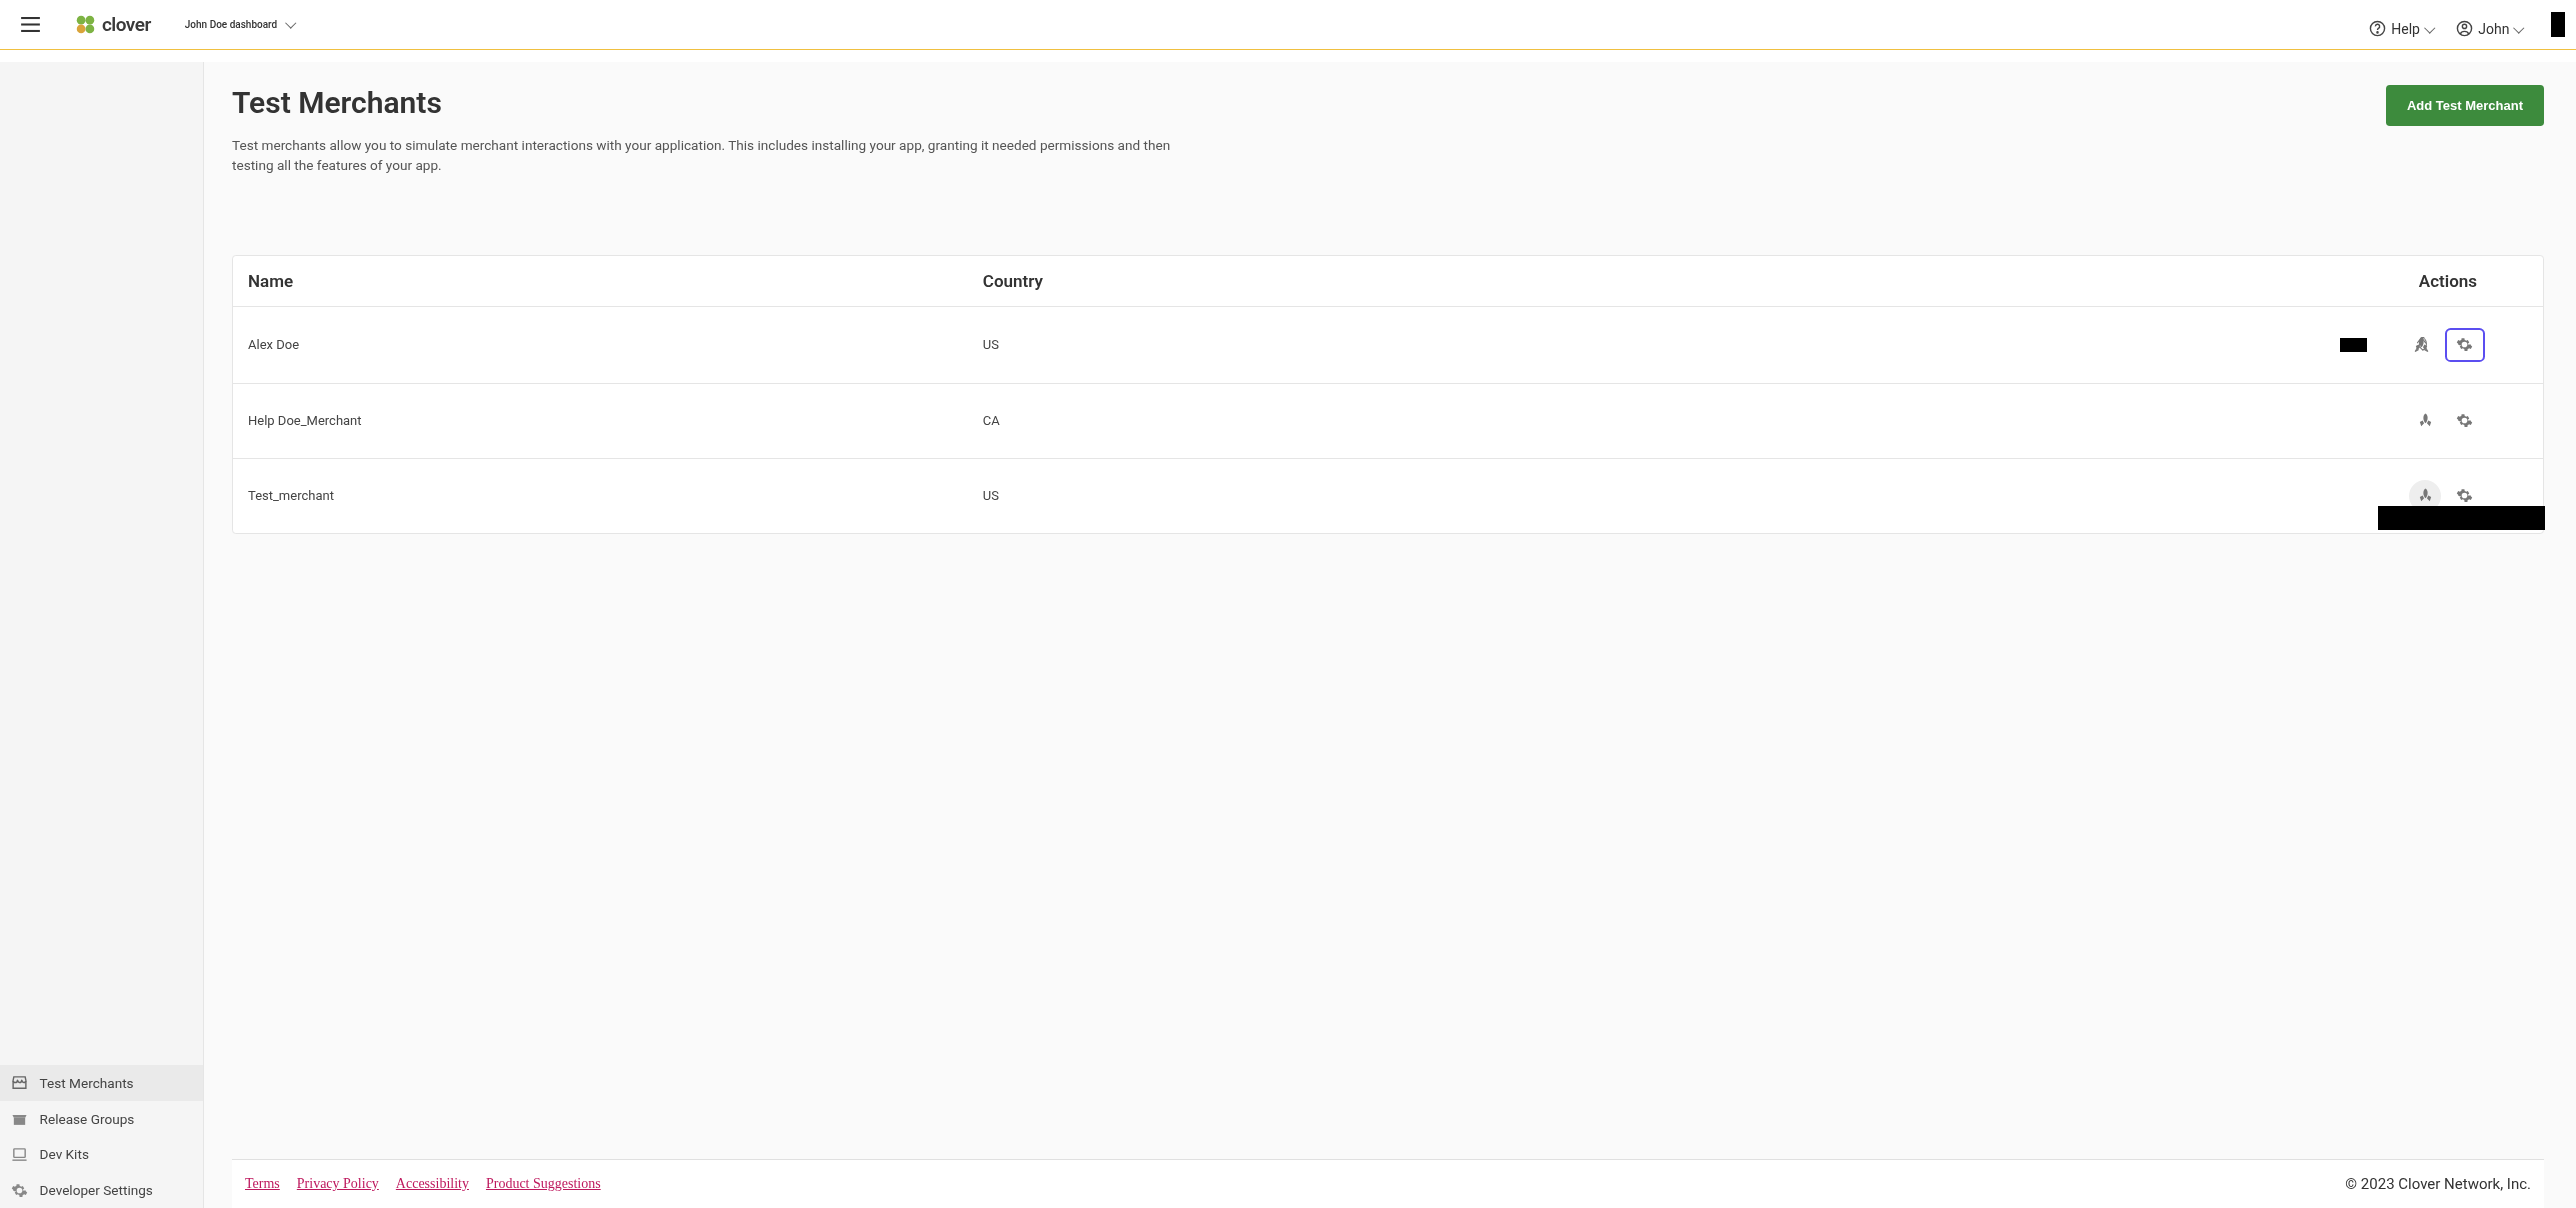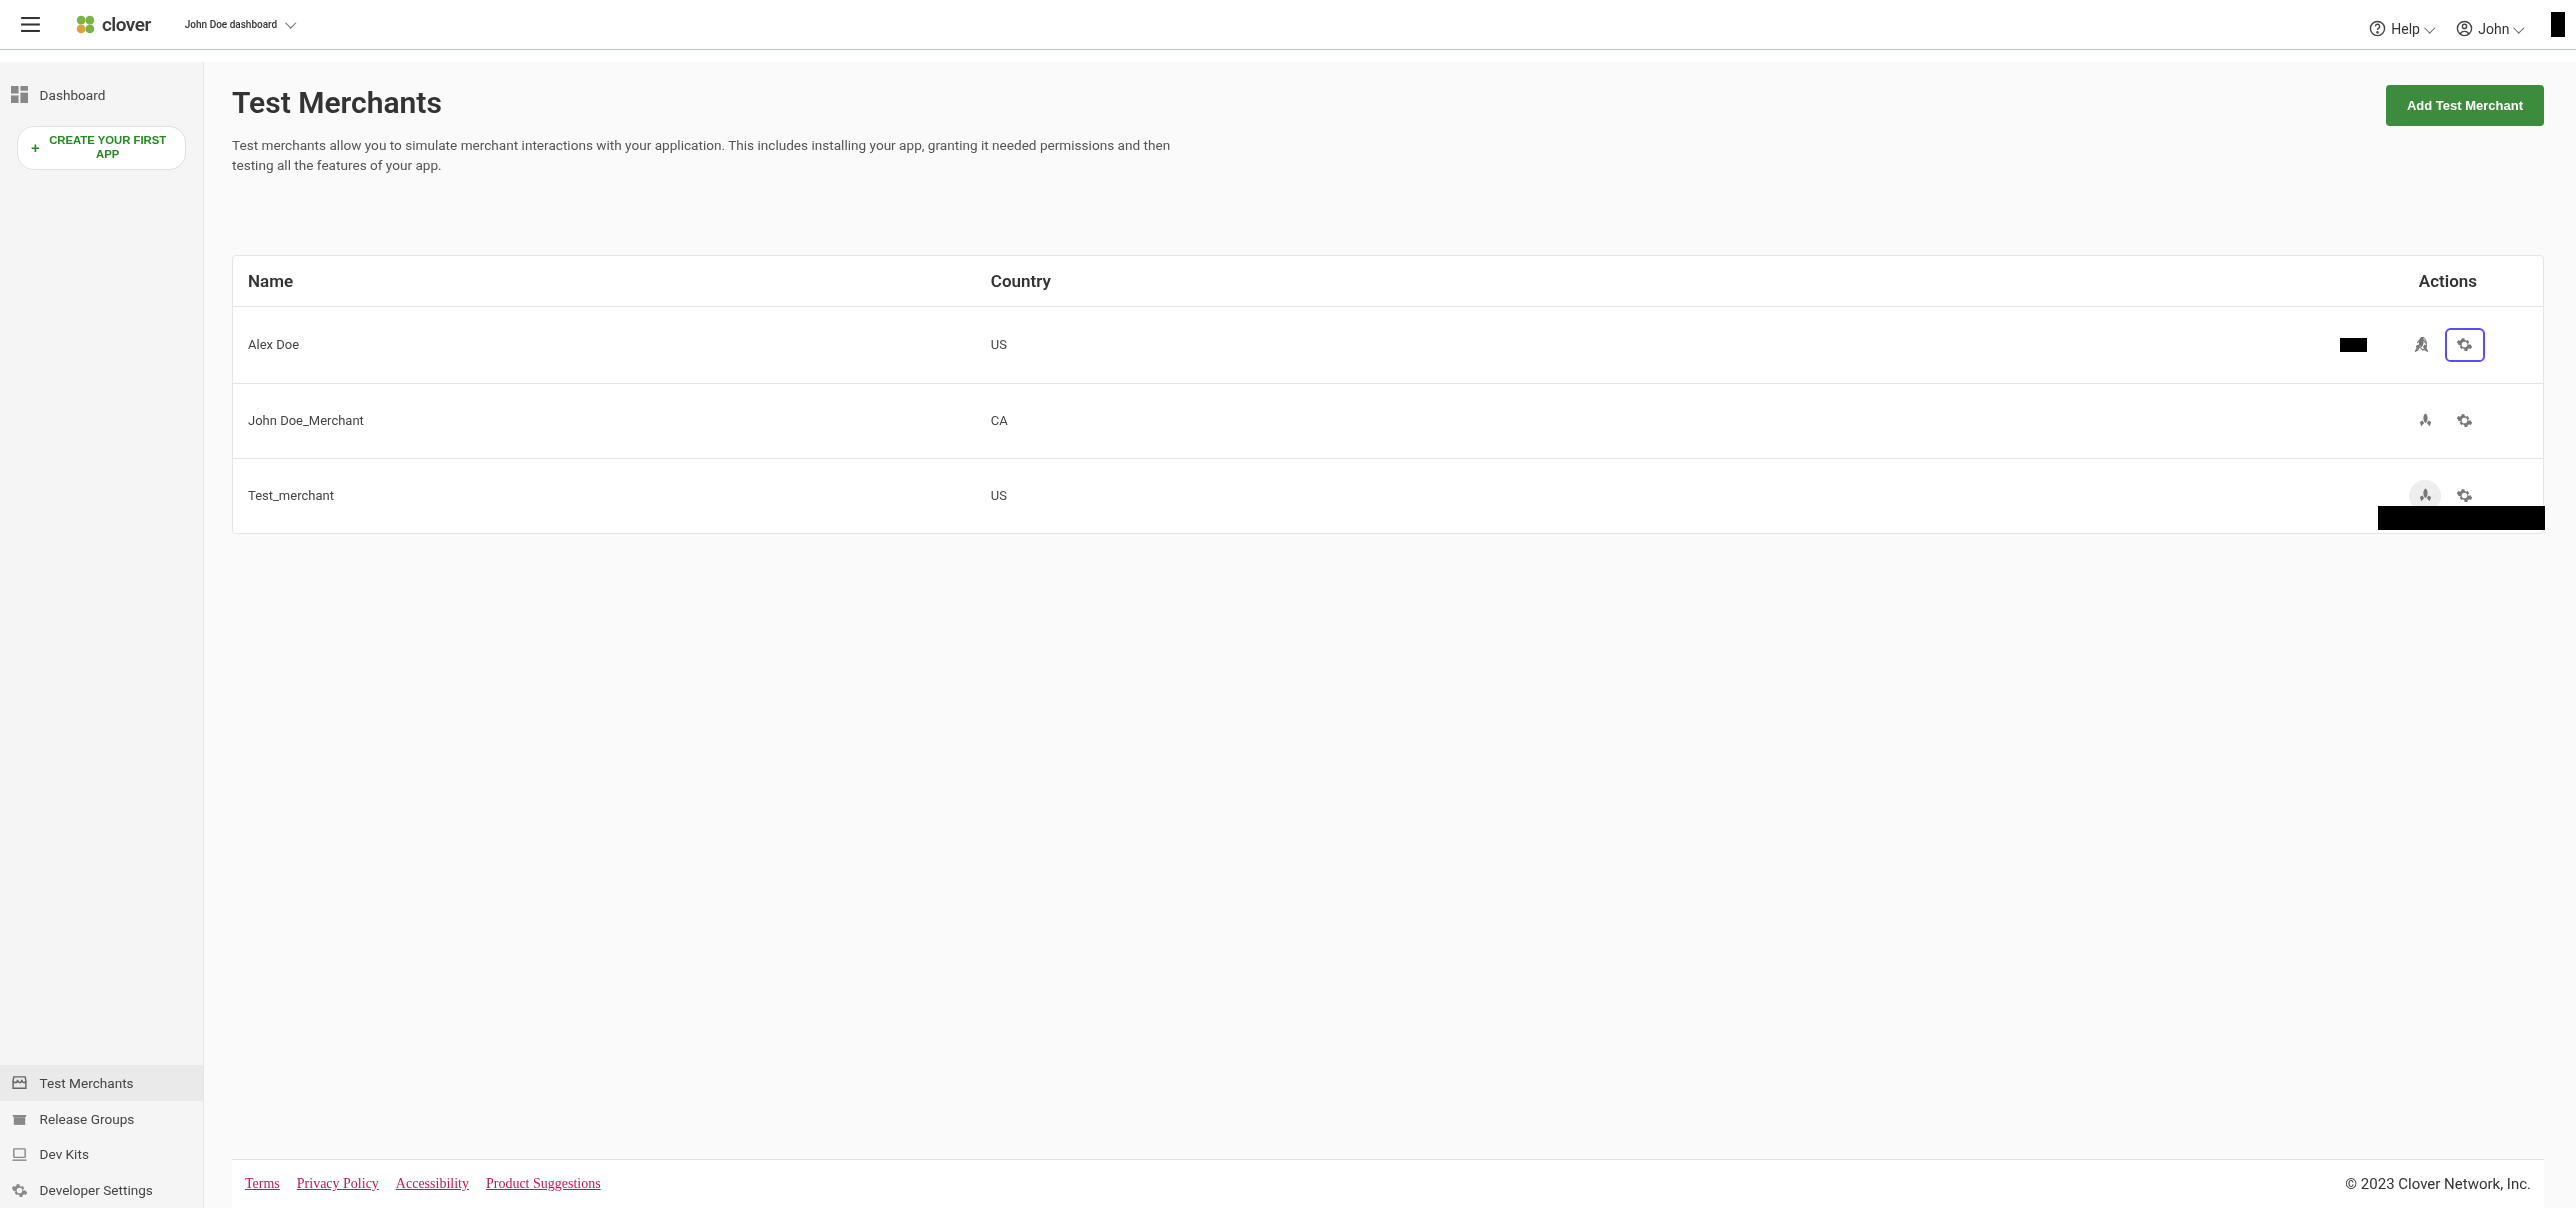--- a/index.html
+++ b/index.html
@@ -346,37 +346,20 @@
         <span>John</span>
         <span class="chevron"></span>
       </div>
       <div class="black-box-top"></div>
     </div>
   </div>
 
   <div class="body">
 
     <div class="sidebar">
-      <div class="sidebar-top">
-        <div class="sidebar-item">
-          <span class="sidebar-icon">
-            <svg width="17" height="17" viewBox="0 0 18 18" fill="#888">
-              <rect x="0" y="0" width="8" height="8"></rect>
-              <rect x="10" y="0" width="8" height="5"></rect>
-              <rect x="10" y="7" width="8" height="11"></rect>
-              <rect x="0" y="10" width="8" height="8"></rect>
-            </svg>
-          </span>
-          <span>Dashboard</span>
-        </div>
-        <button class="create-app-btn">
-          <span class="plus-icon">+</span>
-          <span>CREATE YOUR FIRST APP</span>
-        </button>
-      </div>
       <div class="sidebar-bottom">
         <div class="sidebar-item active">
           <span class="sidebar-icon">
             <svg width="17" height="17" viewBox="0 0 24 24" fill="none" stroke="#666" stroke-width="2">
               <path d="M3 9l1-5h16l1 5"></path>
               <path d="M3 9v11h18V9"></path>
               <path d="M3 9c0 1.5 1 3 3 3s3-1.5 3-3 1 3 3 3 3-1.5 3-3 1 3 3 3 3-1.5 3-3"></path>
             </svg>
           </span>
           <span>Test Merchants</span>
@@ -444,21 +427,21 @@
                   <span class="action-gear-highlighted">
                     <svg width="17" height="17" viewBox="0 0 24 24" fill="#777">
                       <path d="M12 8a4 4 0 100 8 4 4 0 000-8zm9 4c0 .4 0 .8-.1 1.2l2 1.6-2 3.4-2.4-1a7 7 0 01-2 1.2l-.4 2.6h-4l-.4-2.6a7 7 0 01-2-1.2l-2.4 1-2-3.4 2-1.6A7 7 0 013 12c0-.4 0-.8.1-1.2l-2-1.6 2-3.4 2.4 1a7 7 0 012-1.2L7.9 3h4l.4 2.6a7 7 0 012 1.2l2.4-1 2 3.4-2 1.6c.1.4.1.8.1 1.2z"></path>
                     </svg>
                   </span>
                   <span style="width:36px"></span>
                 </div>
               </td>
             </tr>
             <tr>
-              <td>John Doe_Merchant</td>
+              <td>Help Doe_Merchant</td>
               <td>CA</td>
               <td class="actions-cell">
                 <div class="actions-wrap">
                   <span class="action-btn">
                     <svg width="17" height="17" viewBox="0 0 24 24" fill="#777">
                       <path d="M4 14l4-2 2 4-4 4zm16 0l-4-2-2 4 4 4z" fill="#777"></path>
                       <path d="M12 2c4 2 4 10 0 14-4-4-4-12 0-14z" fill="#777"></path>
                     </svg>
                   </span>
                   <span class="action-btn">

